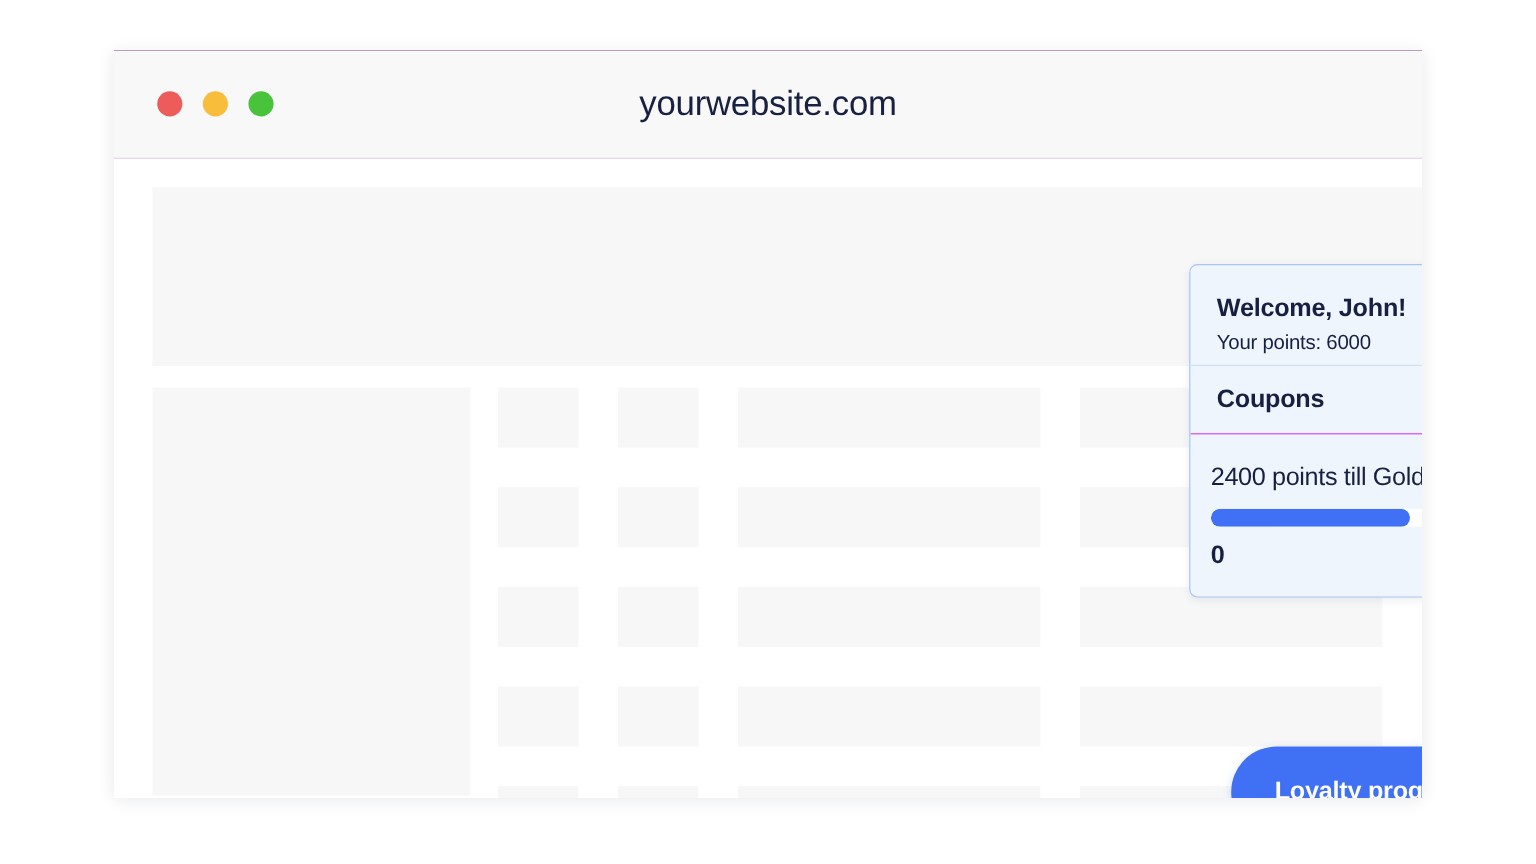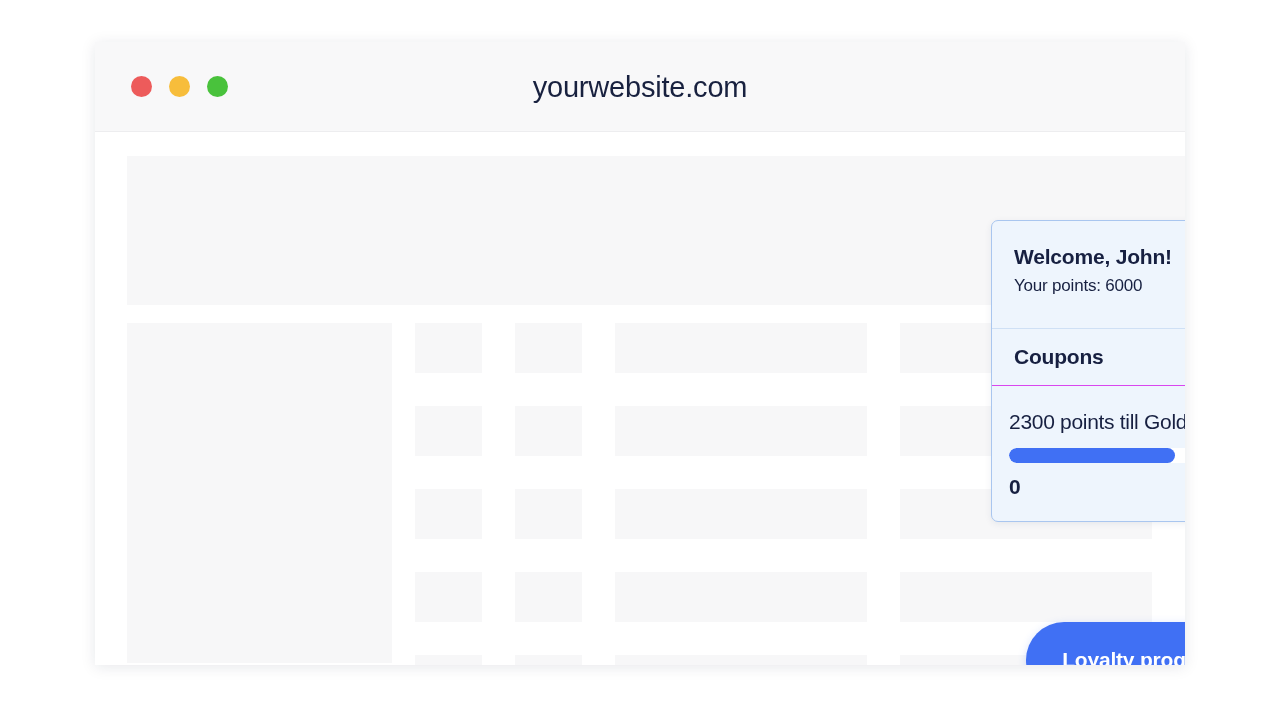--- a/index.html
+++ b/index.html
@@ -128,21 +128,21 @@
     width: 261px;
     border: 1px solid #a9c6ef;
     border-radius: 7px;
     background: #eef5fd;
     box-shadow: 0 2px 7px rgba(30, 50, 90, 0.08);
     overflow: hidden;
     z-index: 10;
   }
 
   .lc-header {
-    padding: 24px 22px 32px 22px;
+    padding: 24px 22px 8px 22px;
     border-bottom: 1px solid #cfe0f5;
   }
   .lc-welcome {
     font-size: 21px;
     font-weight: bold;
     color: #172041;
     margin-bottom: 7px;
     letter-spacing: -0.2px;
   }
   .lc-points {
@@ -276,21 +276,21 @@
   <div class="loyalty-card" style="background: rgb(238, 245, 253); border-color: rgb(169, 198, 239);">
 
     <div class="lc-header">
       <div class="lc-welcome">Welcome, John!</div>
       <div class="lc-points">Your points: 6000</div>
     </div>
 
     <div class="lc-item">Coupons</div>
 
     <div class="lc-progress">
-      <div class="lc-prog-label">2300 points till Gold</div>
+      <div class="lc-prog-label">2400 points till Gold</div>
       <div class="progress-track" style="background: rgb(255, 255, 255);">
         <div class="progress-fill" style="width: 73%; background: rgb(64, 112, 244);"></div>
       </div>
       <div class="lc-scale">
         <span>0</span>
 
       </div>
     </div>
 
   </div>

